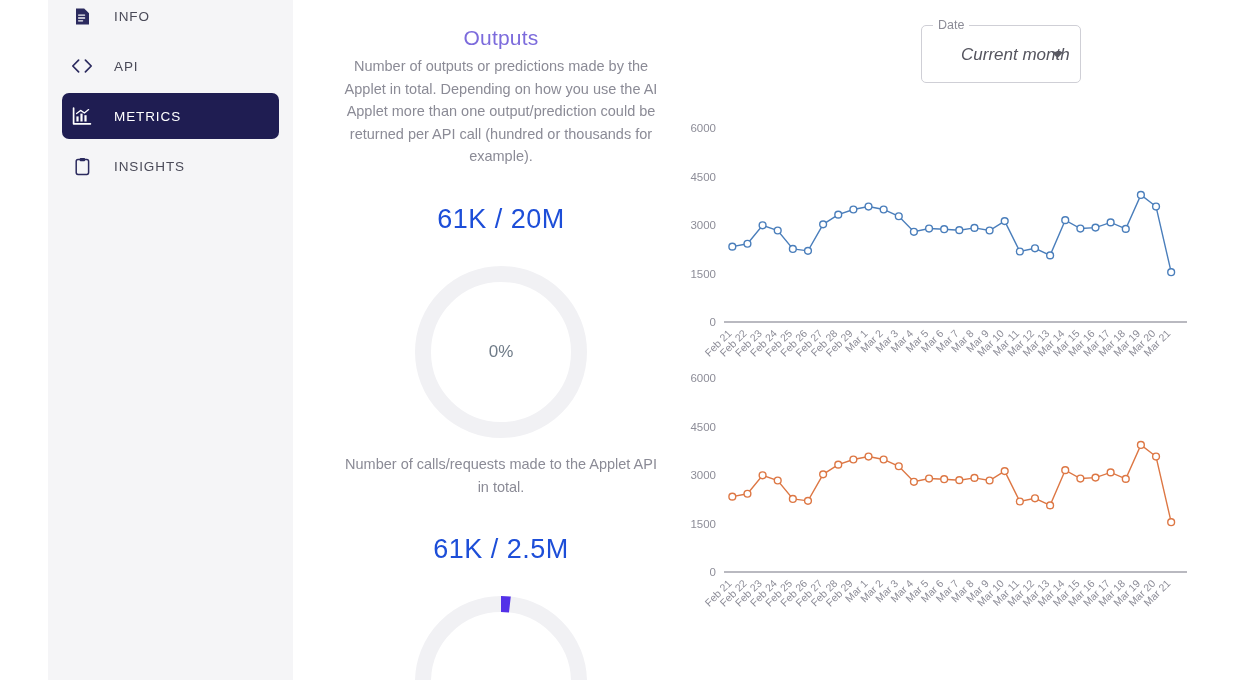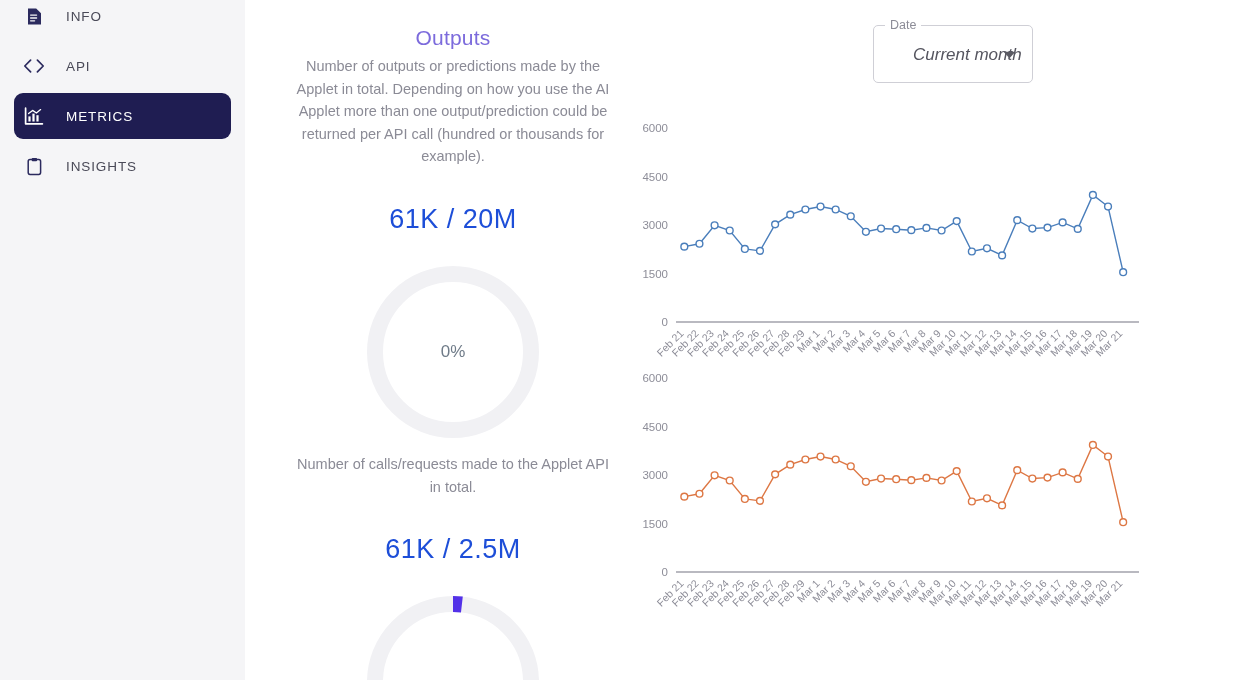--- a/index.html
+++ b/index.html
@@ -10,20 +10,21 @@
     overflow: hidden;
   }
   #app { display: flex; width: 1241px; height: 680px; }
 
   
   #sidebar {
     width: 245px; height: 680px;
     background: #f5f5f7;
     padding: 0 14px;
     flex: 0 0 245px;
+    margin-left: 48px;
   }
   .nav-item {
     display: flex; align-items: center;
     height: 46px;
     border-radius: 9px;
     padding: 0 0 0 8px;
     margin-top: 4px;
     cursor: pointer;
   }
   .nav-item:first-child { margin-top: 0; }
@@ -40,21 +41,21 @@
     color: #4a4a58;
     font-weight: 400;
   }
   .nav-item.active { background: #1f1d52; }
   .nav-item.active .nav-icon { color: #ffffff; }
   .nav-item.active .nav-label { color: #ffffff; }
 
   
   #nav-info    { margin-top: -7px; }
   #nav-api     { margin-top: 4px; text-align: center; }
-  #nav-metrics { margin-top: 4px; }
+  #nav-metrics { margin-top: 4px; border-radius: 7px; }
   #nav-insights{ margin-top: 4px; }
   #nav-plans   { margin-top: 4px; }
 
   
   #main { flex: 1 1 auto; position: relative; height: 680px; background:#fff; }
 
   
   #metrics-col {
     position: absolute;
     left: 33px; top: 0;

